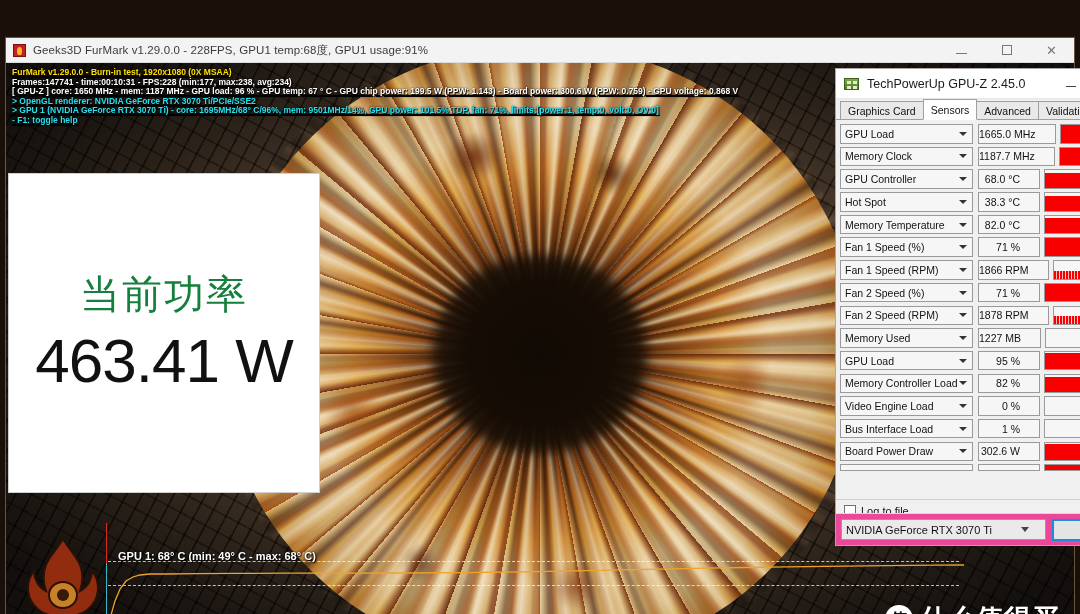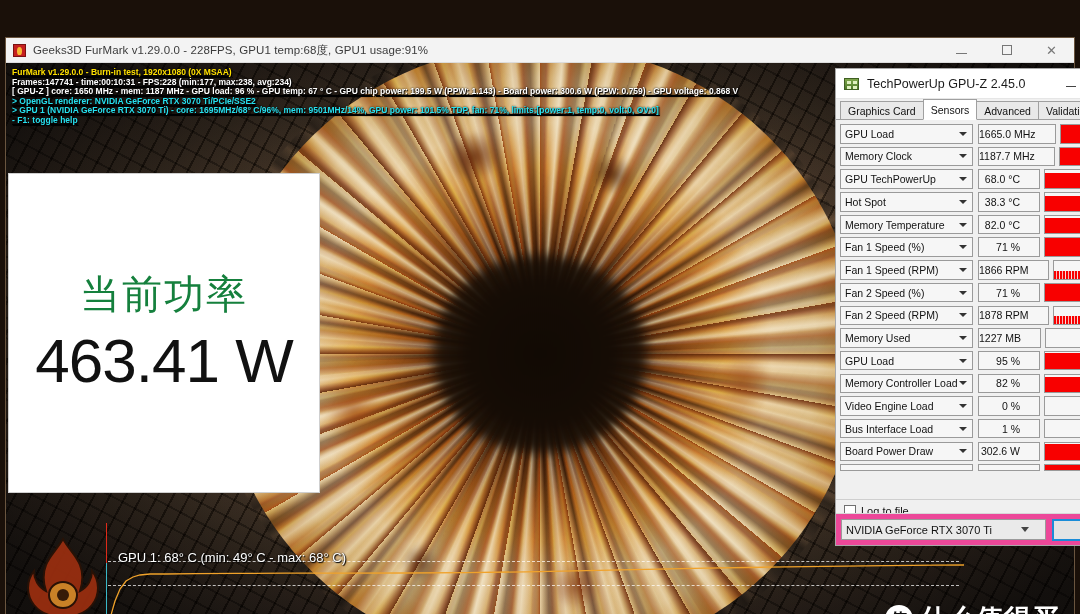--- a/index.html
+++ b/index.html
@@ -234,22 +234,22 @@
     position: absolute; left: 2px;
     width: 99%; height: 0;
     border-top: 1px dashed rgba(255,255,255,.72);
   }
   #fm-graph .dash-top { top: 38px; }
   #fm-graph .dash-mid { top: 62px; }
   #fm-graph svg { position: absolute; inset: 0; }
   #fm-graph .gpu-label {
     position: absolute;
     left: 12px; top: 27px;
-    font-size: 13px;
-    font-weight: normal;
+    font-size: 11px;
+    font-weight: bold;
     color: #ffffff;
     text-shadow: 0 0 2px #000, 1px 1px 1px #000;
     white-space: nowrap;
   }
 
   
   #fm-logo {
     position: absolute;
     left: 14px; bottom: 8px;
     width: 86px; height: 100px;
@@ -606,21 +606,21 @@
             <span>Memory Clock</span>
             <span class="arrow"></span>
           </div>
           <div class="s-val">1187.7 MHz</div>
           <div class="s-spark">
             <div class="fill" style="height: 100%; bottom: 0px;"></div>
           </div>
         </div>
         <div class="sensor-row">
           <div class="s-name">
-            <span>GPU TechPowerUp</span>
+            <span>GPU Controller</span>
             <span class="arrow"></span>
           </div>
           <div class="s-val">68.0 °C</div>
           <div class="s-spark">
             <div class="fill" style="height: 86%; bottom: 0px;"></div>
           </div>
         </div>
         <div class="sensor-row">
           <div class="s-name">
             <span>Hot Spot</span>

